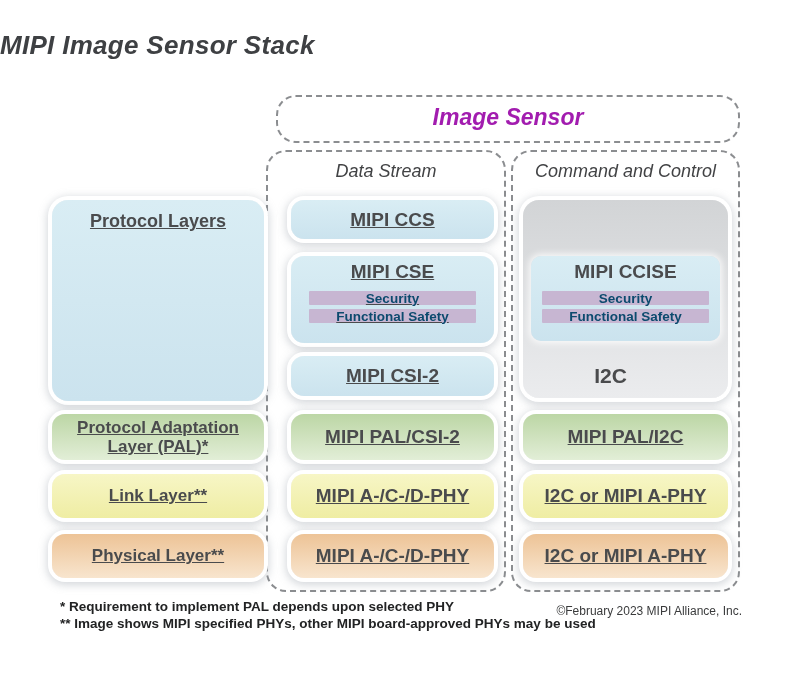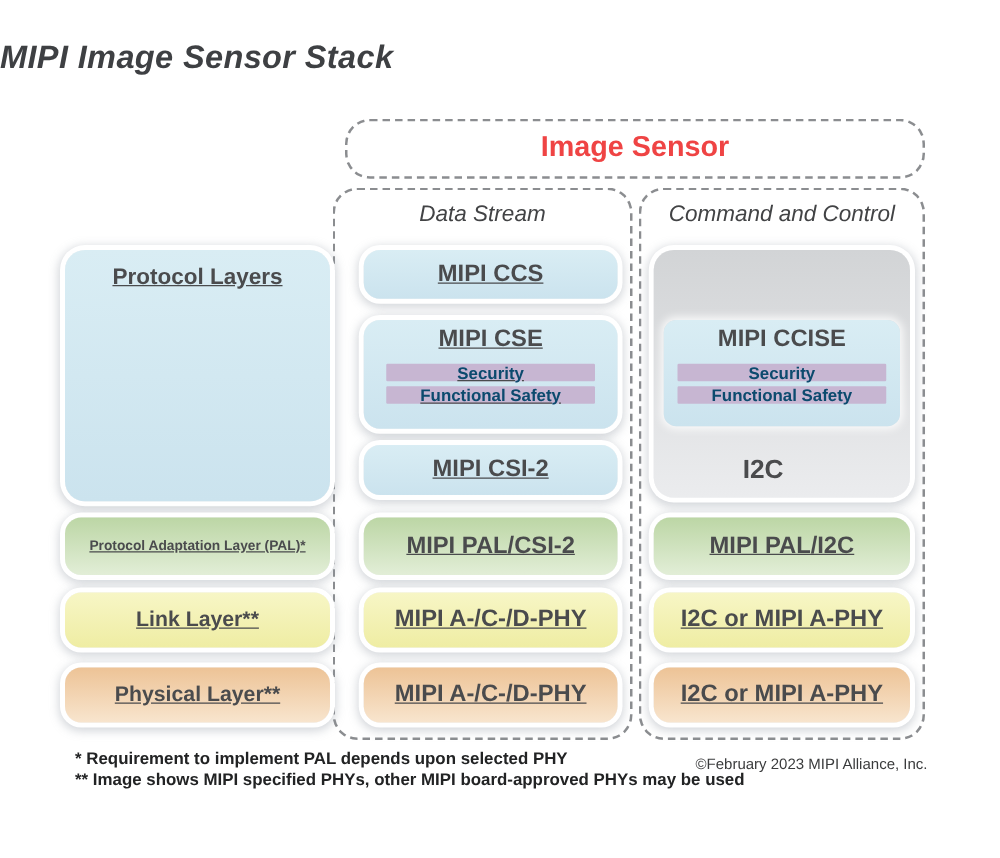--- a/index.html
+++ b/index.html
@@ -11,21 +11,21 @@
     position:absolute; left:0; top:30px; width:790px; text-align:left;
     font-size:26px; font-weight:bold; font-style:italic; color:#3e4043; letter-spacing:.3px;
   }
   .dashed-box {
     position:absolute; box-sizing:border-box;
     border:2px dashed #8b8d90; border-radius:20px; background:transparent;
   }
   .image-sensor-box { left:276px; top:95px; width:464px; height:48px; }
   .image-sensor-text {
     position:absolute; left:276px; top:104px; width:464px; text-align:center;
-    font-size:23px; font-weight:bold; color:#ef4444;
+    font-size:23px; font-weight:bold; font-style:italic; color:#a21caf;
   }
   .ds-container { left:266px; top:150px; width:240px; height:442px; }
   .cc-container { left:511px; top:150px; width:229px; height:442px; }
   .col-header {
     position:absolute; top:161px; text-align:center;
     font-size:18px; font-style:italic; color:#424345;
   }
   .col-header.ds { left:266px; width:240px; }
   .col-header.cc { left:511px; width:229px; }
 
@@ -37,21 +37,21 @@
     text-decoration: underline;
   }
   .blue   { background:linear-gradient(180deg,#d9edf4 0%,#cbe3ee 100%); }
   .green  { background:linear-gradient(180deg,#bcd6a5 0%,#e2eed7 100%); }
   .yellow { background:linear-gradient(180deg,#f7f6c6 0%,#efeda3 100%); }
   .orange { background:linear-gradient(180deg,#edc396 0%,#f8e5ce 100%); }
   .grayg  { background:linear-gradient(180deg,#d2d4d6 0%,#ebecee 100%); }
 
   
   .lbl-protocol { left:52px; top:200px; width:212px; height:201px; align-items:flex-start; padding-top:11px; font-size:18px; border-radius:16px; }
-  .lbl-pal      { left:52px; top:414px; width:212px; height:46px; font-size:11px; line-height:1.13; padding:0 8px; }
+  .lbl-pal      { left:52px; top:414px; width:212px; height:46px; font-size:17px; line-height:1.13; padding:0 8px; }
   .lbl-link     { left:52px; top:474px; width:212px; height:44px; font-size:17px; }
   .lbl-phy      { left:52px; top:534px; width:212px; height:44px; font-size:17px; }
 
   
   .ds-ccs  { left:291px; top:200px; width:203px; height:39px; }
   .ds-cse  { left:291px; top:256px; width:203px; height:87px; flex-direction:column; justify-content:flex-start; padding-top:5px; }
   .ds-csi2 { left:291px; top:356px; width:203px; height:40px; }
   .ds-pal  { left:291px; top:414px; width:203px; height:46px;text-align:right; }
   .ds-link { left:291px; top:474px; width:203px; height:44px; }
   .ds-phy  { left:291px; top:534px; width:203px; height:44px; }

